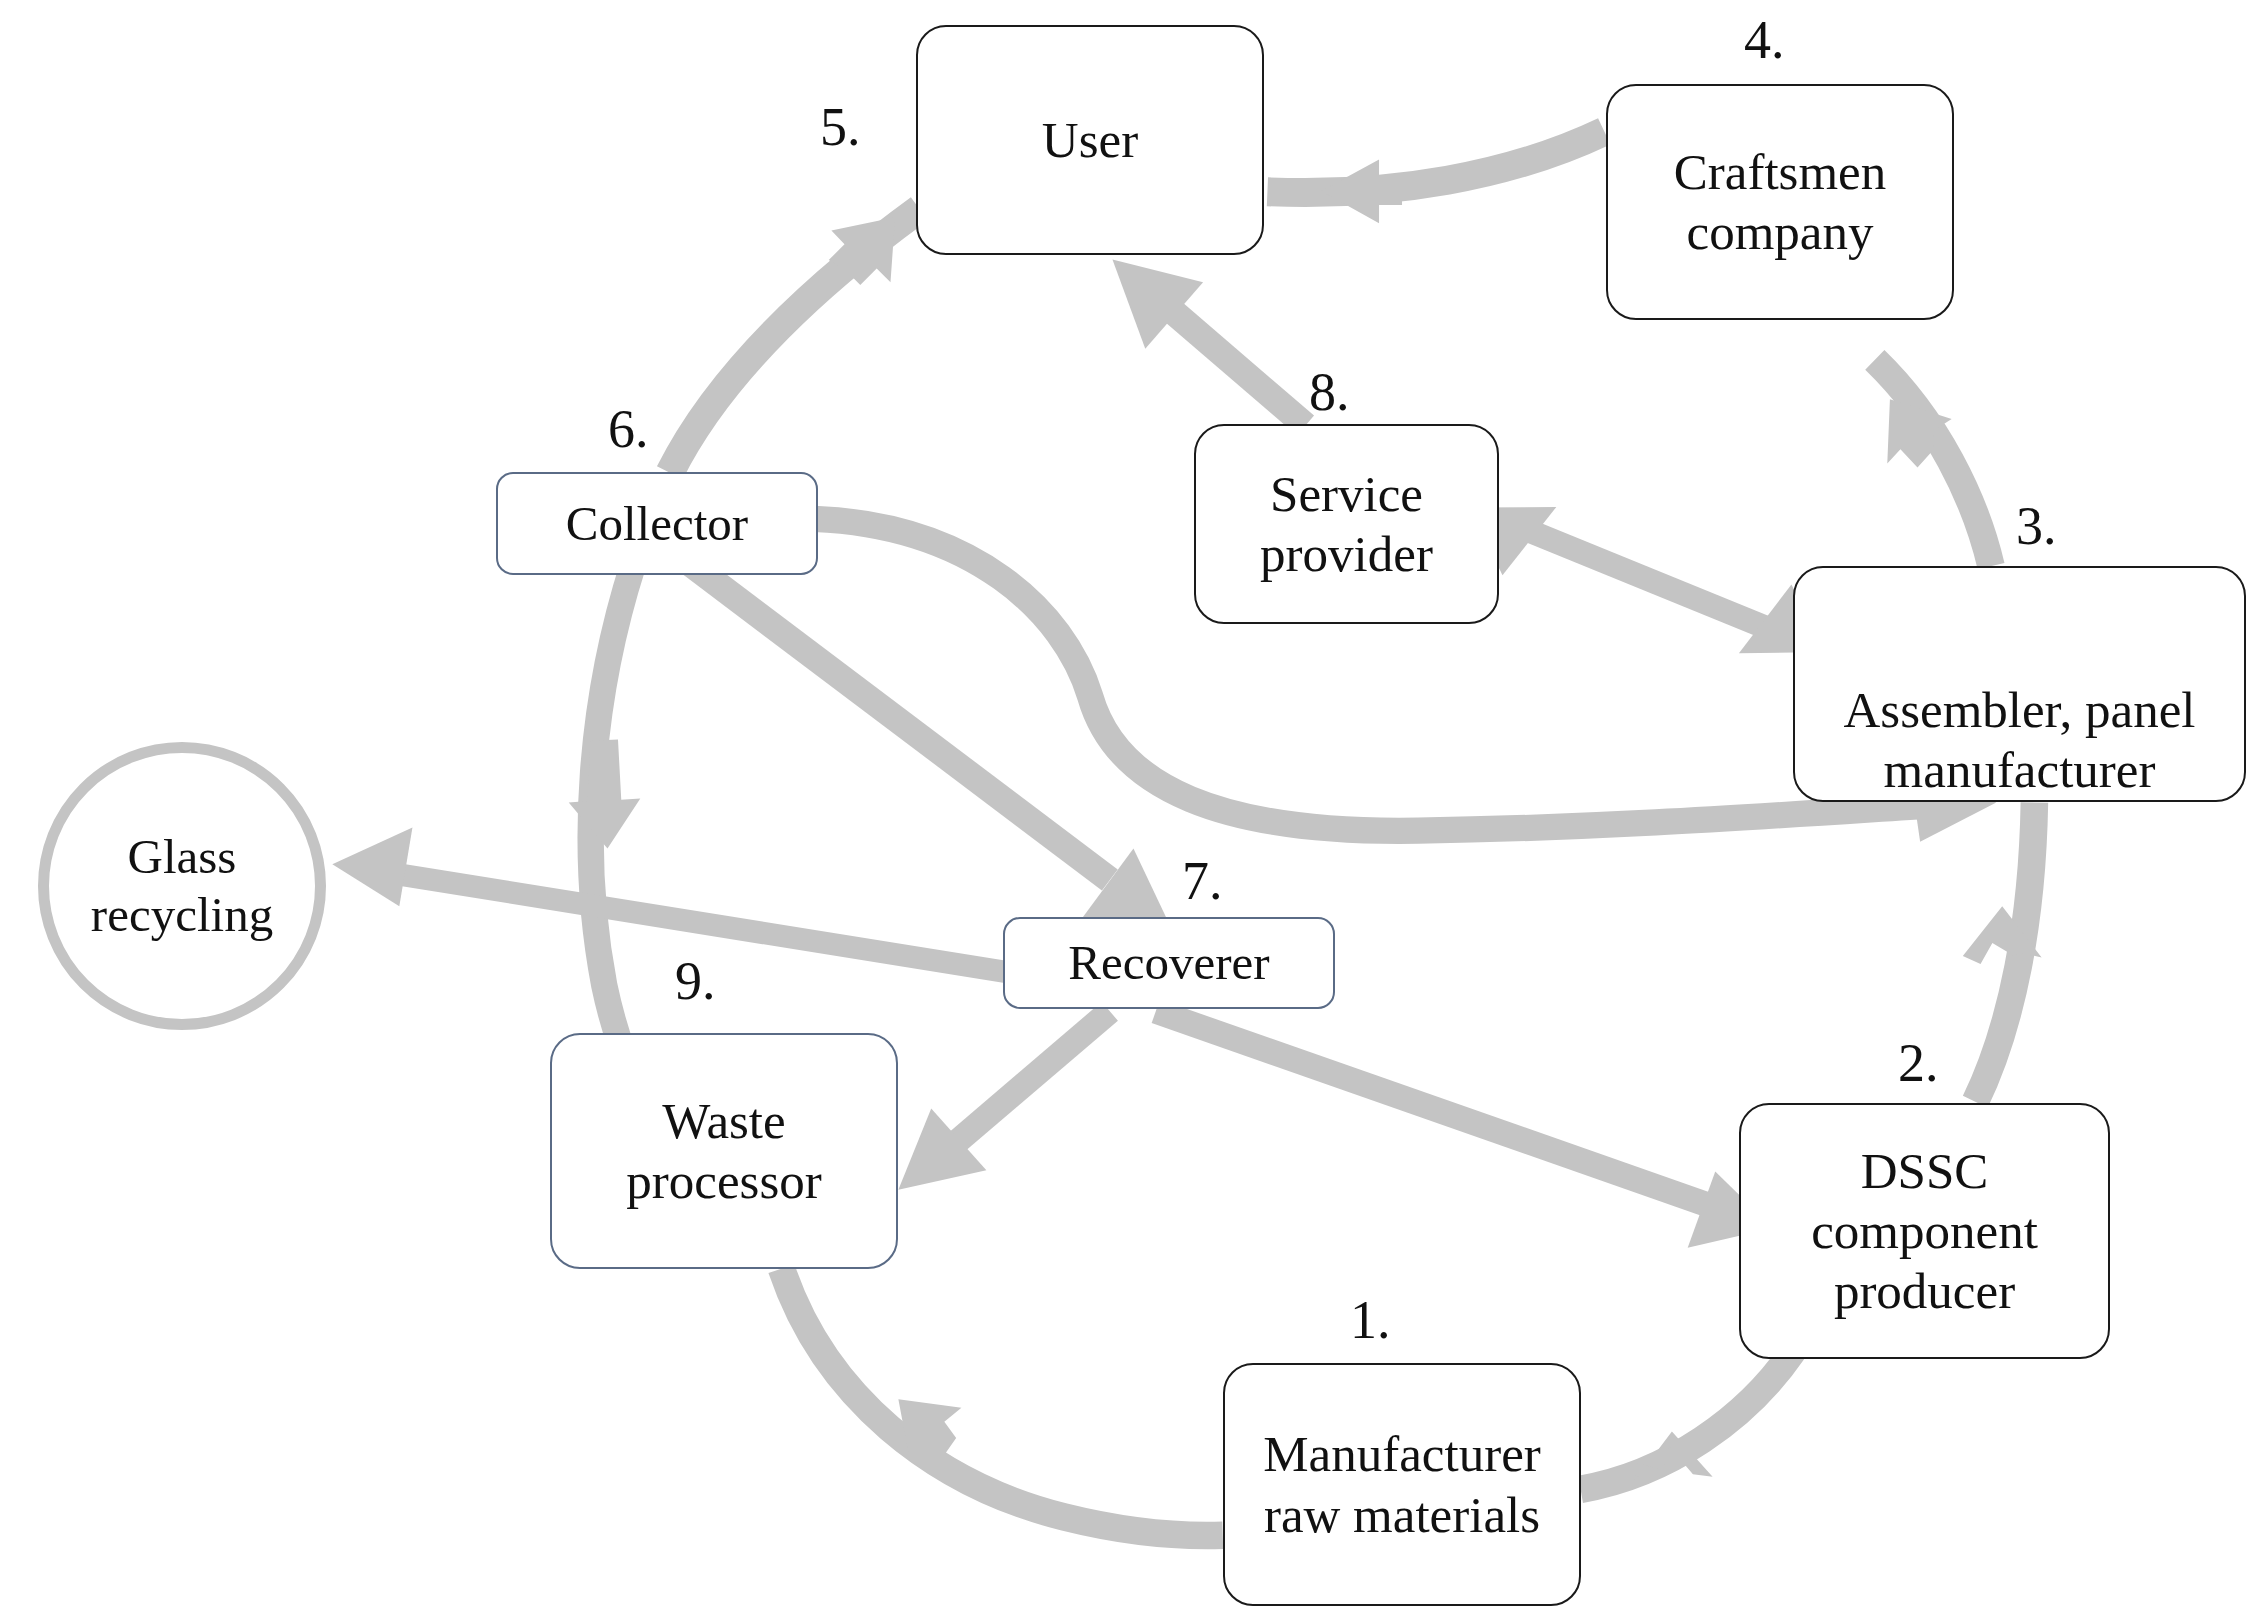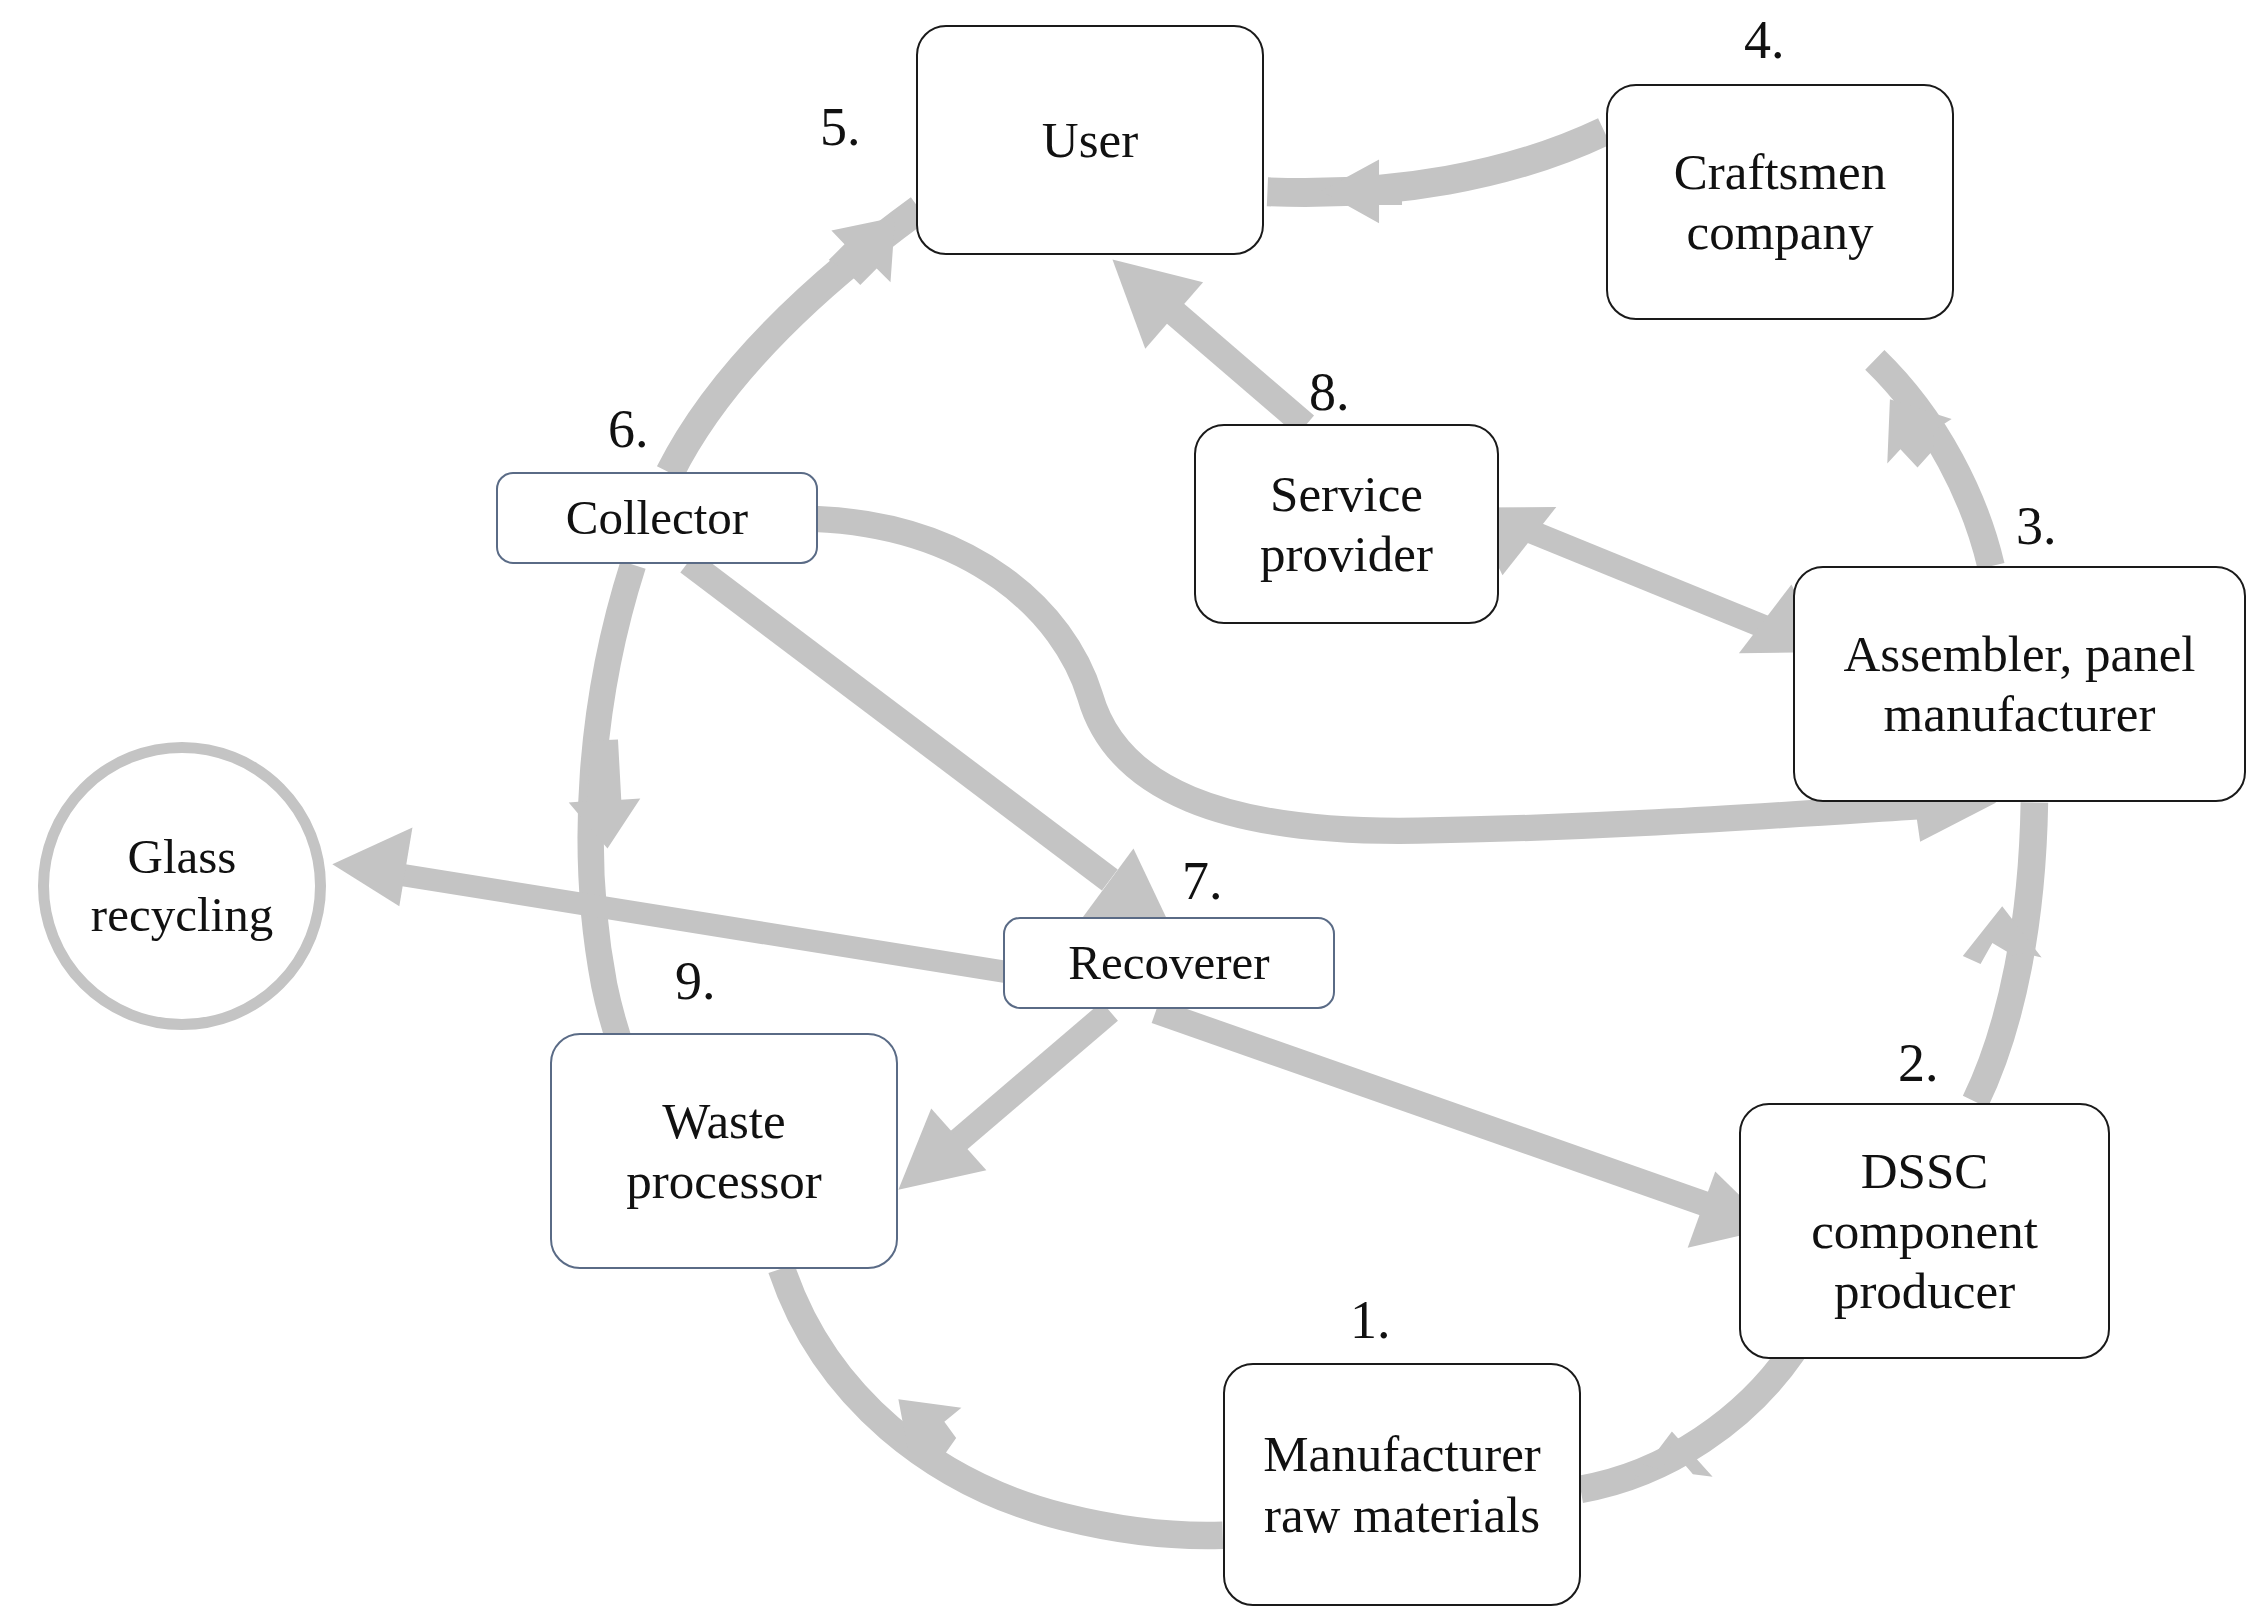--- a/index.html
+++ b/index.html
@@ -99,42 +99,42 @@
 
   <div class="node rect" style="left:1606px;top:84px;width:348px;height:236px;font-size:51px;">
     <span class="txt">Craftsmen
 company</span>
   </div>
 
   <div class="node rect" style="left:916px;top:25px;width:348px;height:230px;font-size:51px;">
     <span class="txt">User</span>
   </div>
 
-  <div class="node rect" style="left:1793px;top:566px;width:453px;height:236px;font-size:51px;">
+  <div class="node rect" style="left:1793px;top:566px;width:453px;height:236px;font-size:51px;align-items:flex-end;">
     <span class="txt">Assembler, panel
 manufacturer</span>
   </div>
 
   <div class="node rect" style="left:1739px;top:1103px;width:371px;height:256px;font-size:51px;">
     <span class="txt">DSSC
 component
 producer</span>
   </div>
 
   <div class="node rect" style="left:1223px;top:1363px;width:358px;height:243px;font-size:51px;">
     <span class="txt">Manufacturer
 raw materials</span>
   </div>
 
   <div class="node rect" style="left:1194px;top:424px;width:305px;height:200px;font-size:51px;">
     <span class="txt">Service
 provider</span>
   </div>
 
-  <div class="node rect blue" style="left:496px;top:472px;width:322px;height:92px;font-size:49px;border-radius:17px;">
+  <div class="node rect blue" style="left:496px;top:472px;width:322px;height:103px;font-size:49px;border-radius:17px;">
     <span class="txt">Collector</span>
   </div>
 
   <div class="node rect blue" style="left:1003px;top:917px;width:332px;height:92px;font-size:49px;border-radius:17px;">
     <span class="txt">Recoverer</span>
   </div>
 
   <div class="node rect blue" style="left:550px;top:1033px;width:348px;height:236px;font-size:51px;">
     <span class="txt">Waste
 processor</span>

